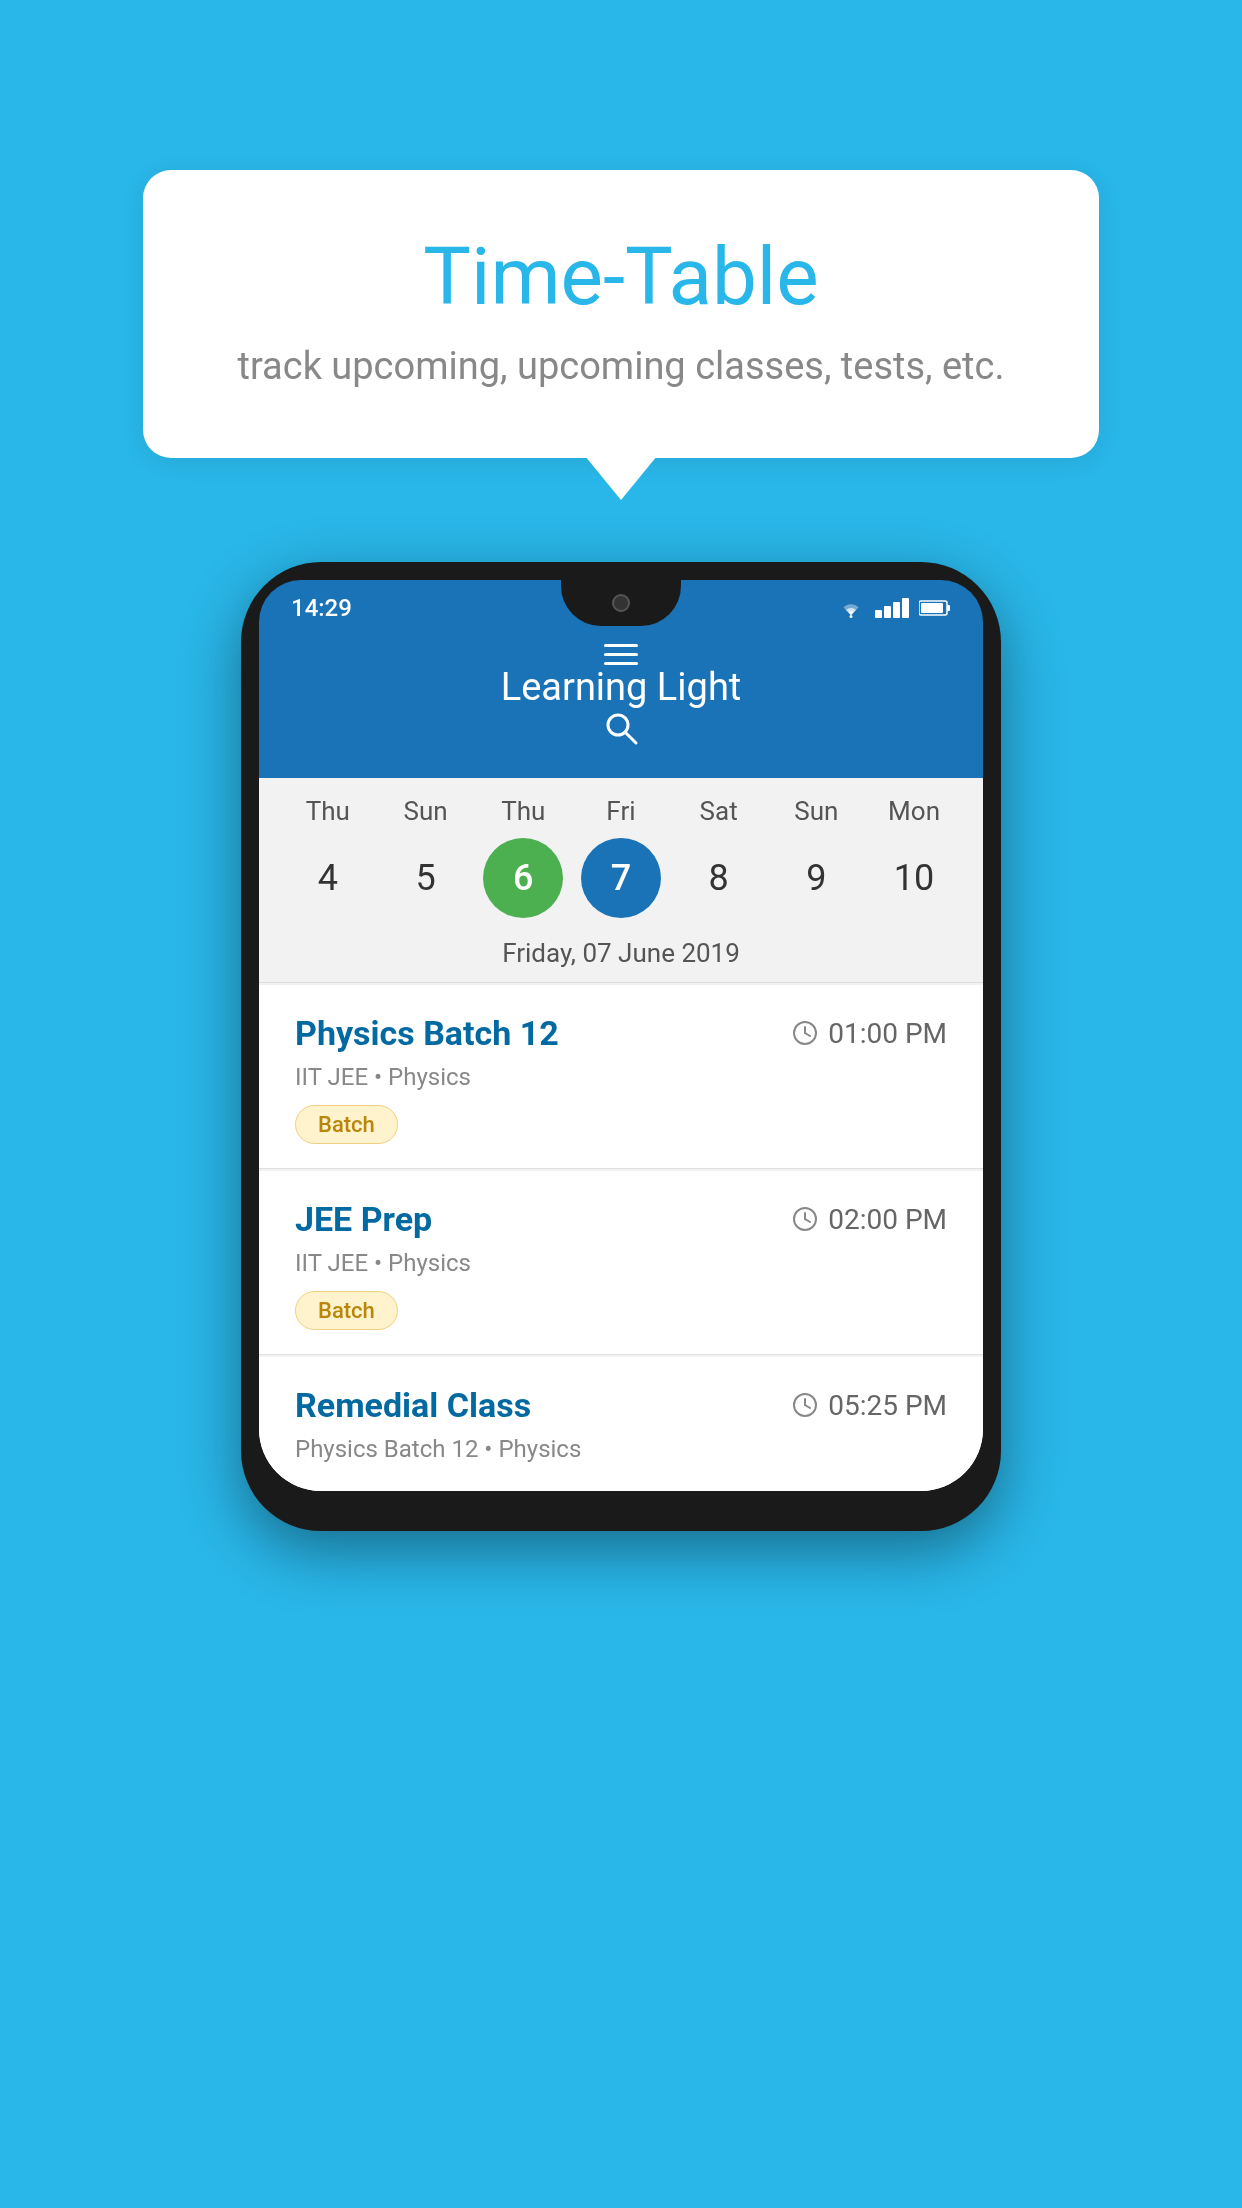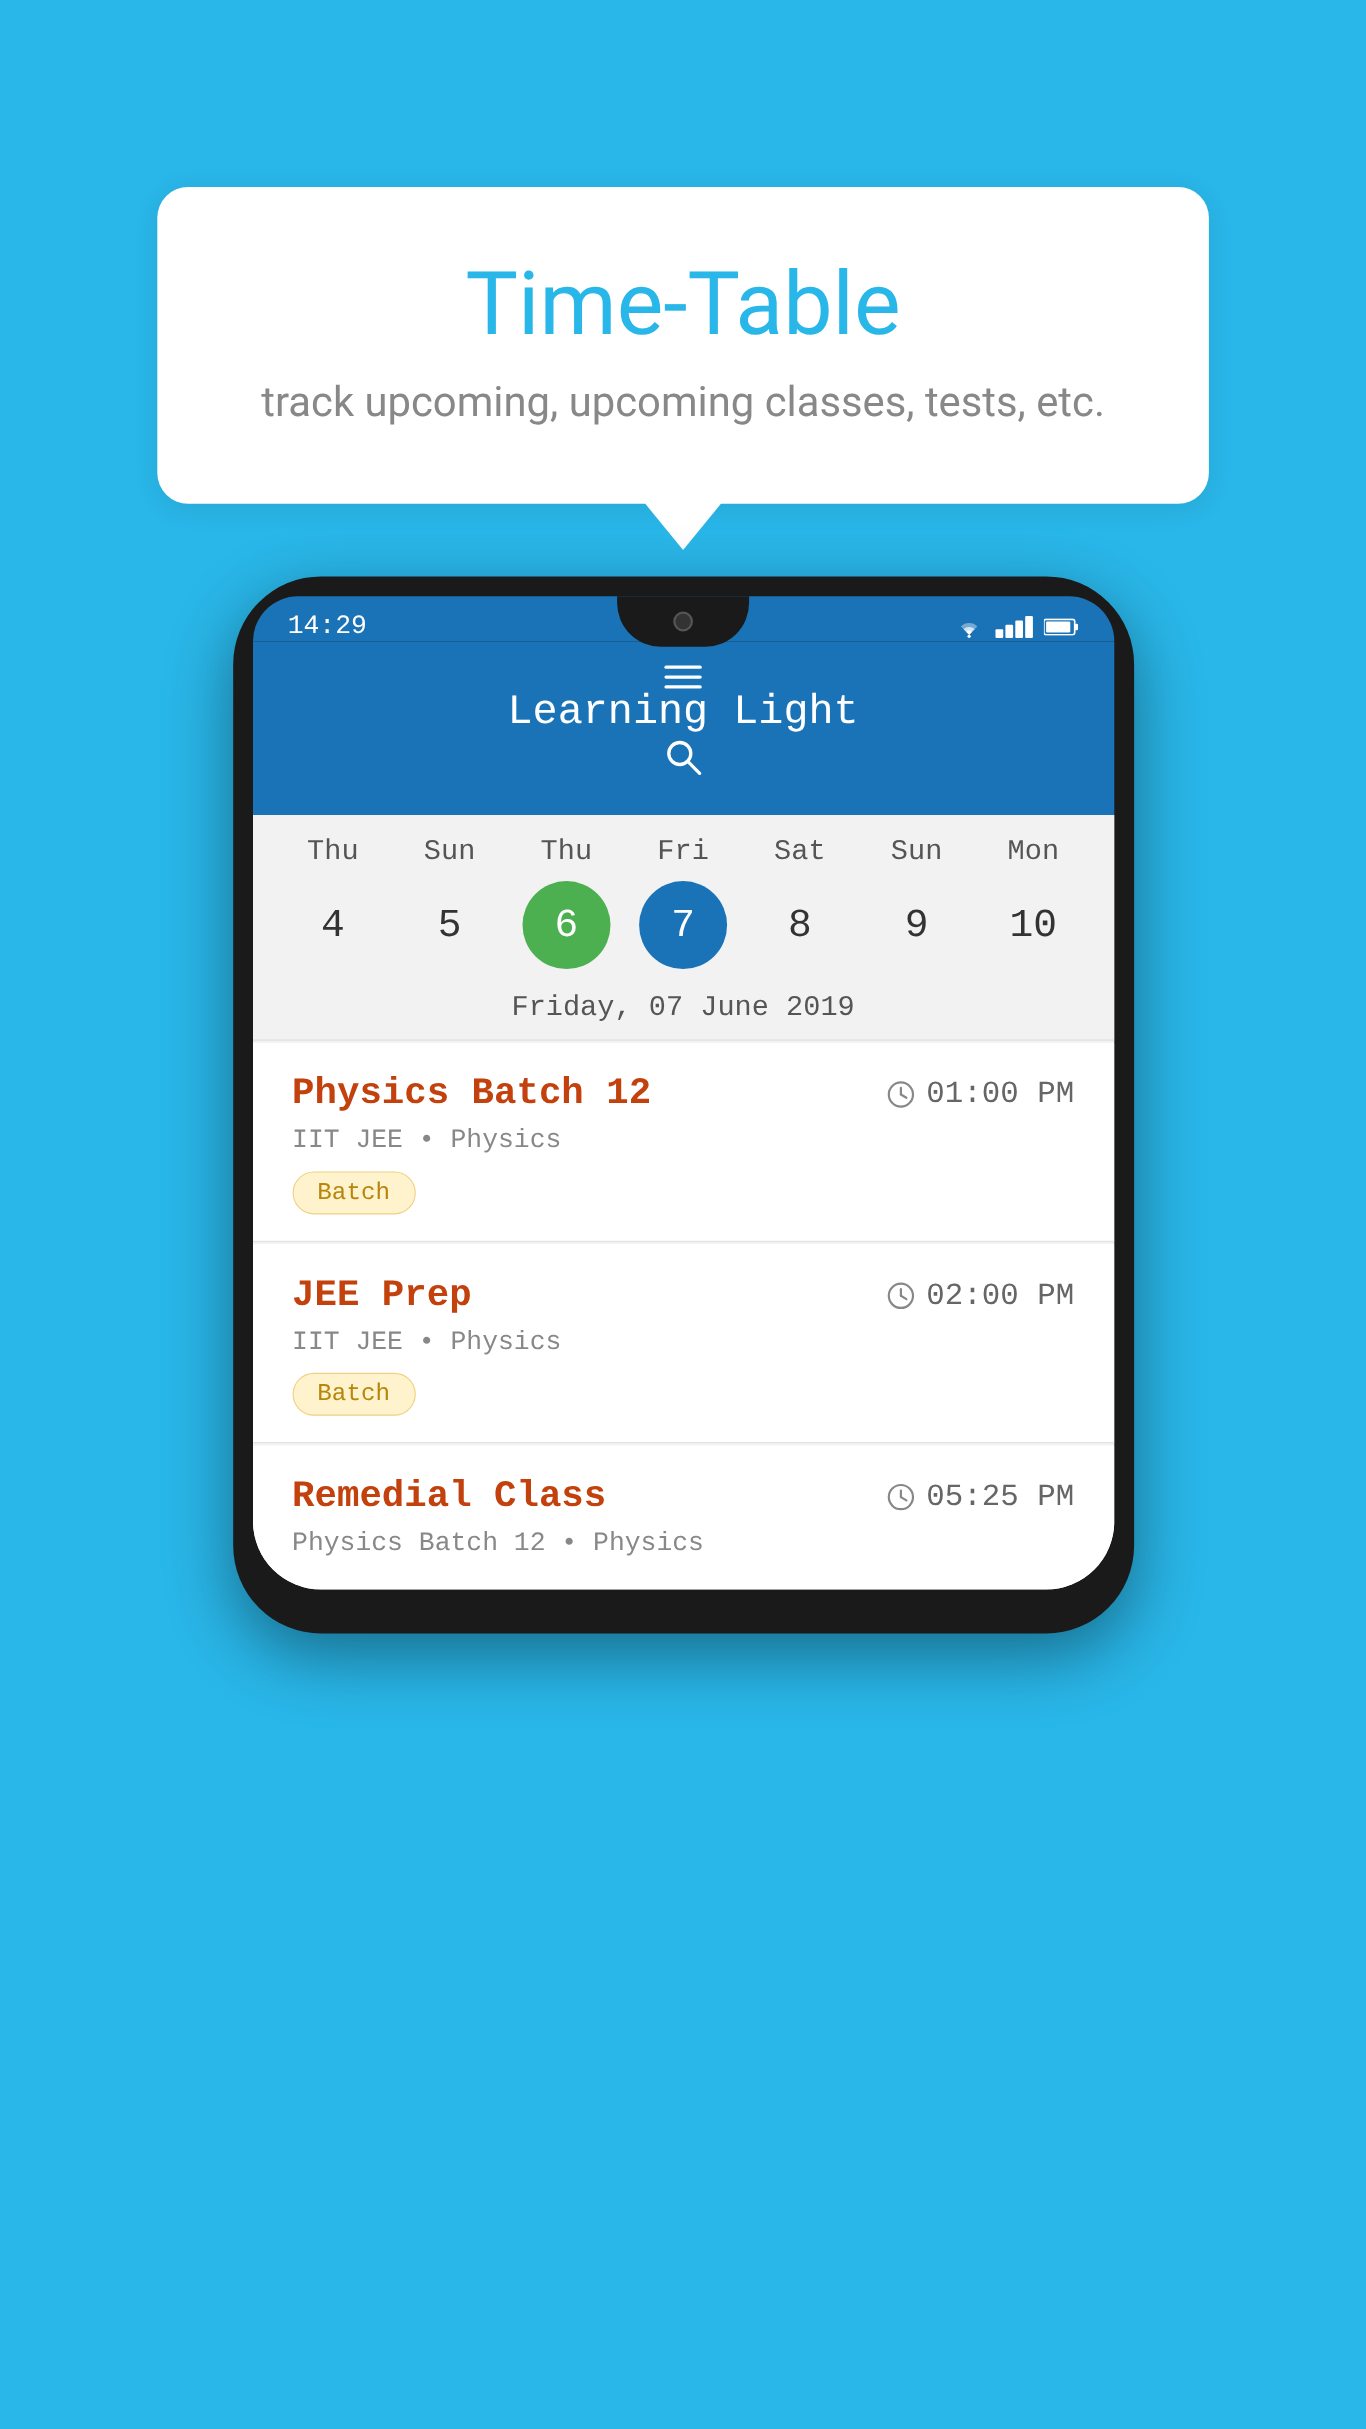--- a/index.html
+++ b/index.html
@@ -48,24 +48,23 @@
       margin-bottom: 20px;
     }
     .tooltip-subtitle {
       font-size: 38px;
       color: #888;
       font-weight: 400;
     }
 
     
     .phone-wrapper {
-      margin-top: 66px;
+      margin-top: 104px;
       position: relative;
-      width: 819px;
-      font-family: Liberation Mono, monospace;
+      width: 760px;
     }
 
     .phone-shell {
       background: #1a1a1a;
       border-radius: 80px;
       padding: 18px 18px 40px 18px;
       position: relative;
       box-shadow: 0 20px 60px rgba(0,0,0,0.4);
     }
 
@@ -234,21 +233,21 @@
 
     .card-top-row {
       display: flex;
       justify-content: space-between;
       align-items: center;
       margin-bottom: 10px;
     }
     .card-title {
       font-size: 34px;
       font-weight: 700;
-      color: #c2410c;
+      color: #0369a1;
     }
     .card-time {
       display: flex;
       align-items: center;
       gap: 10px;
       font-size: 28px;
       color: #666;
     }
 
     .card-subtitle {

